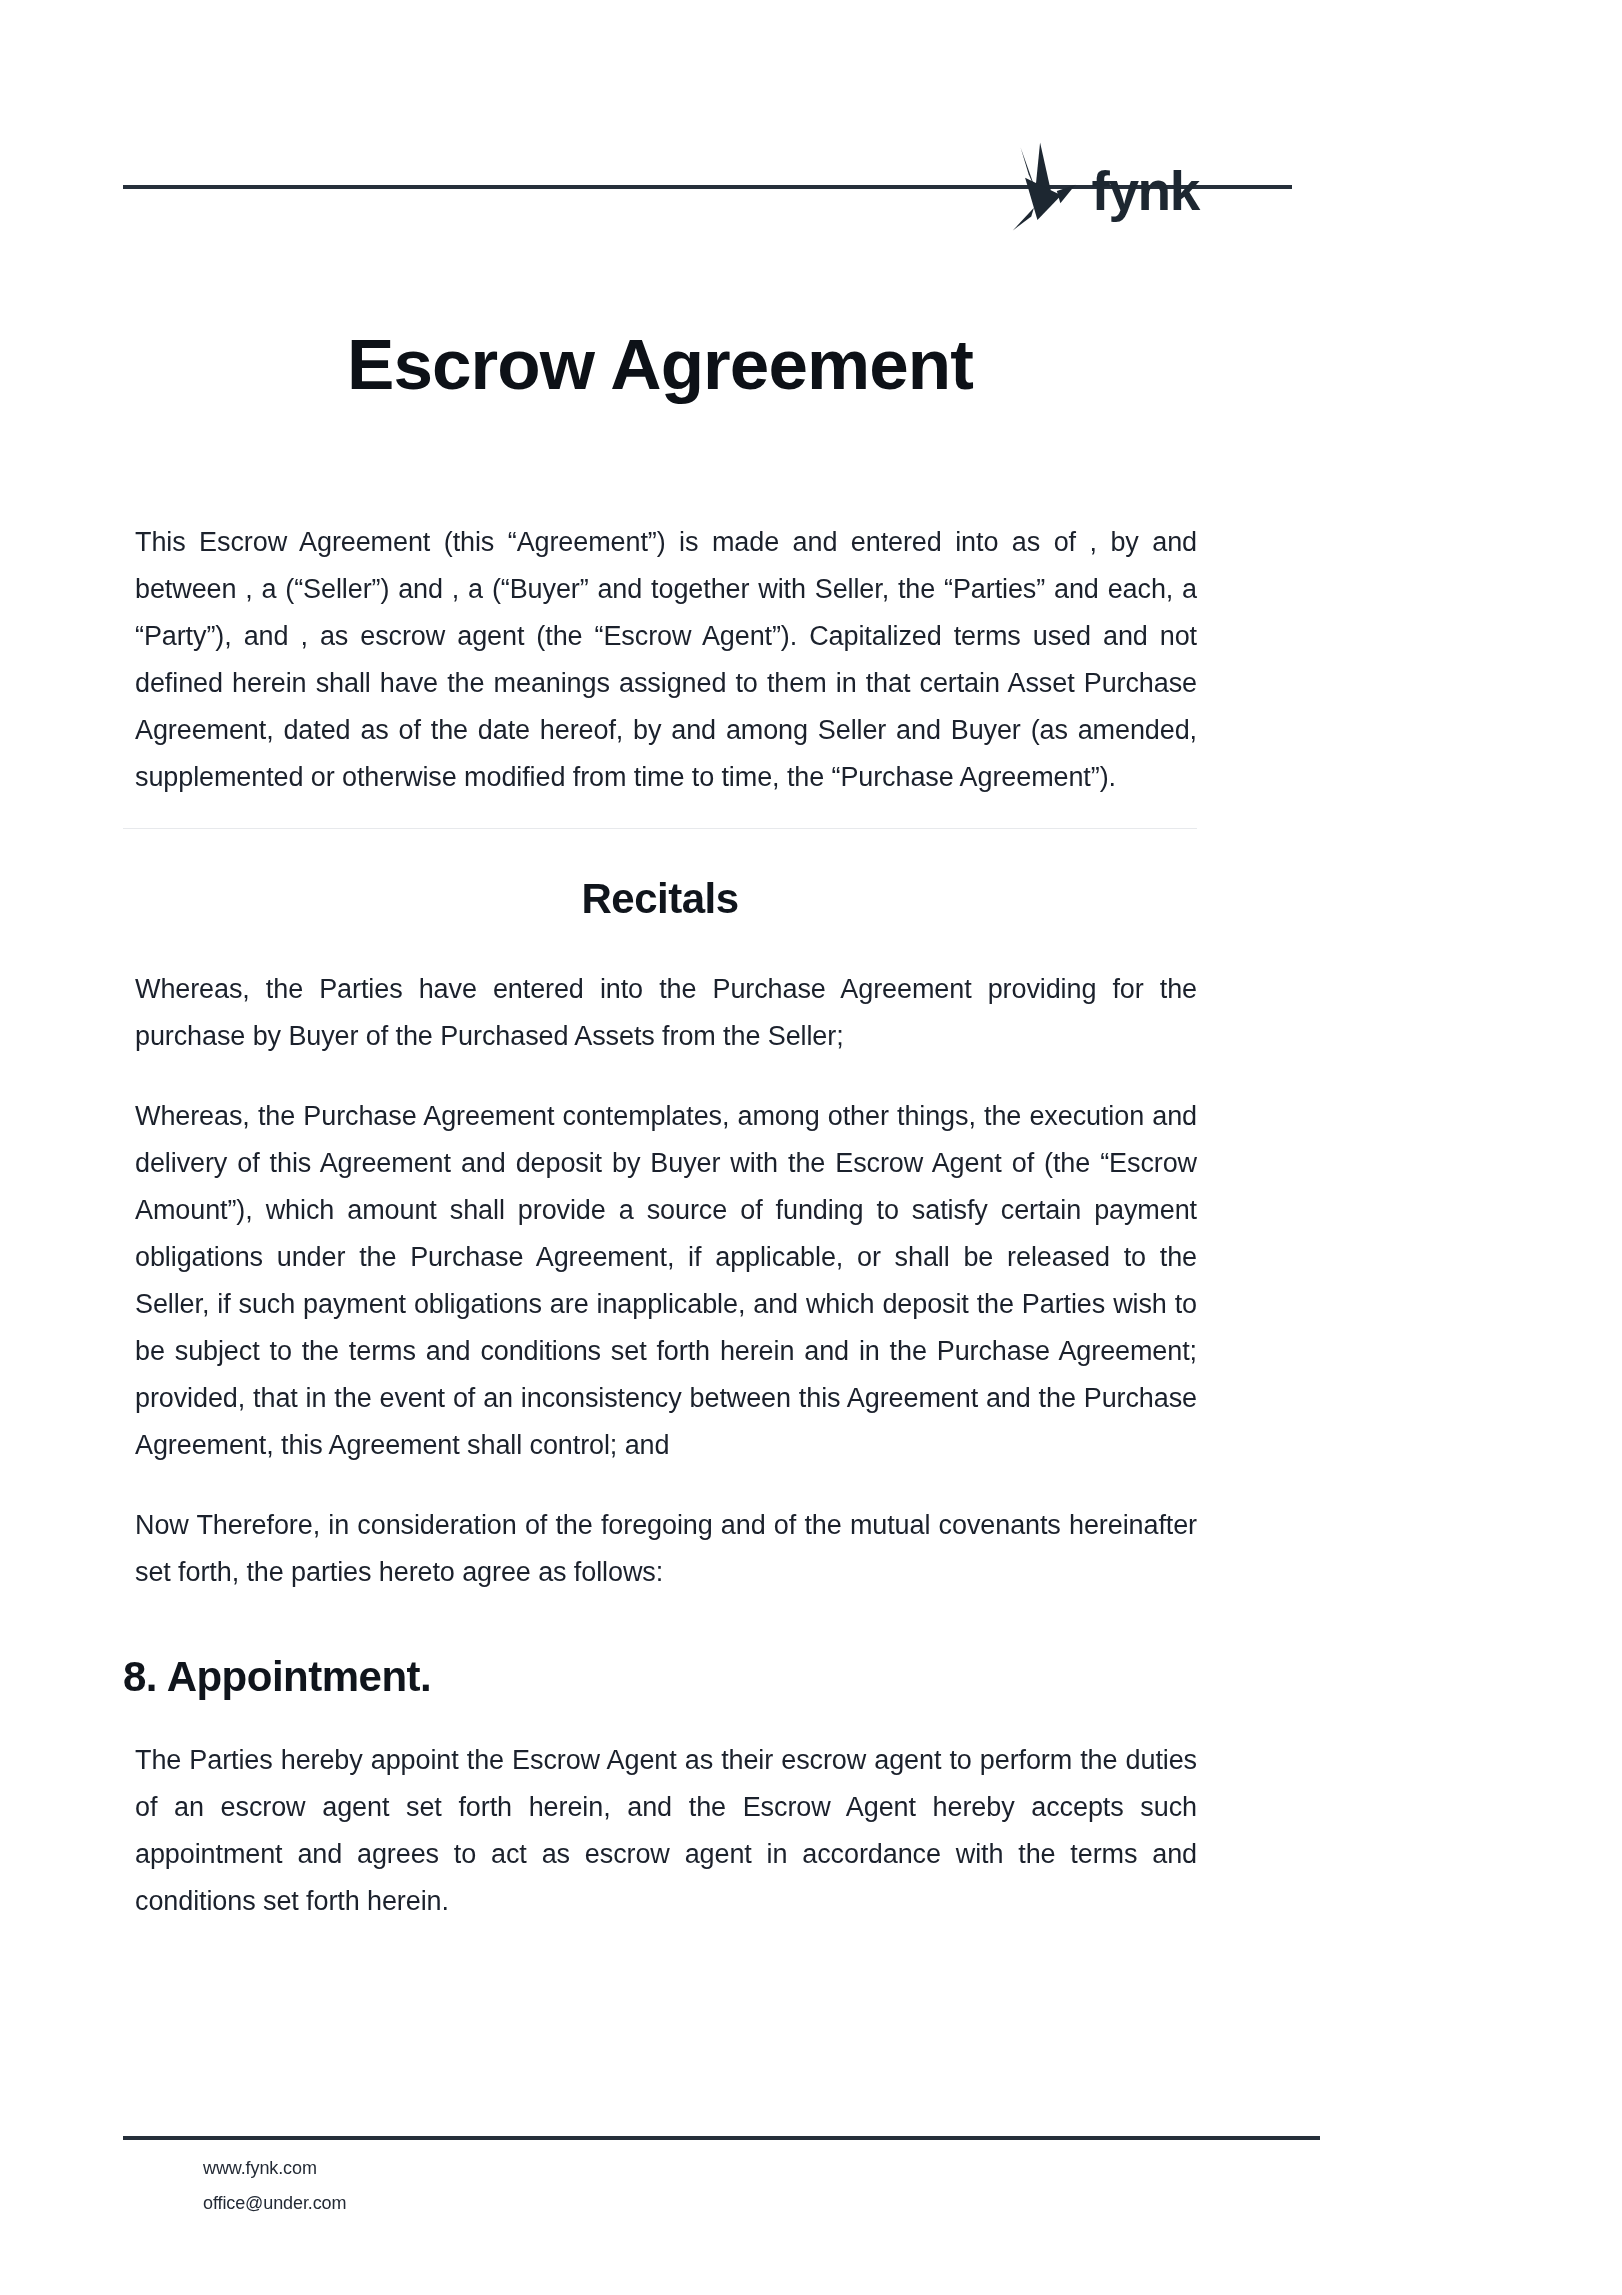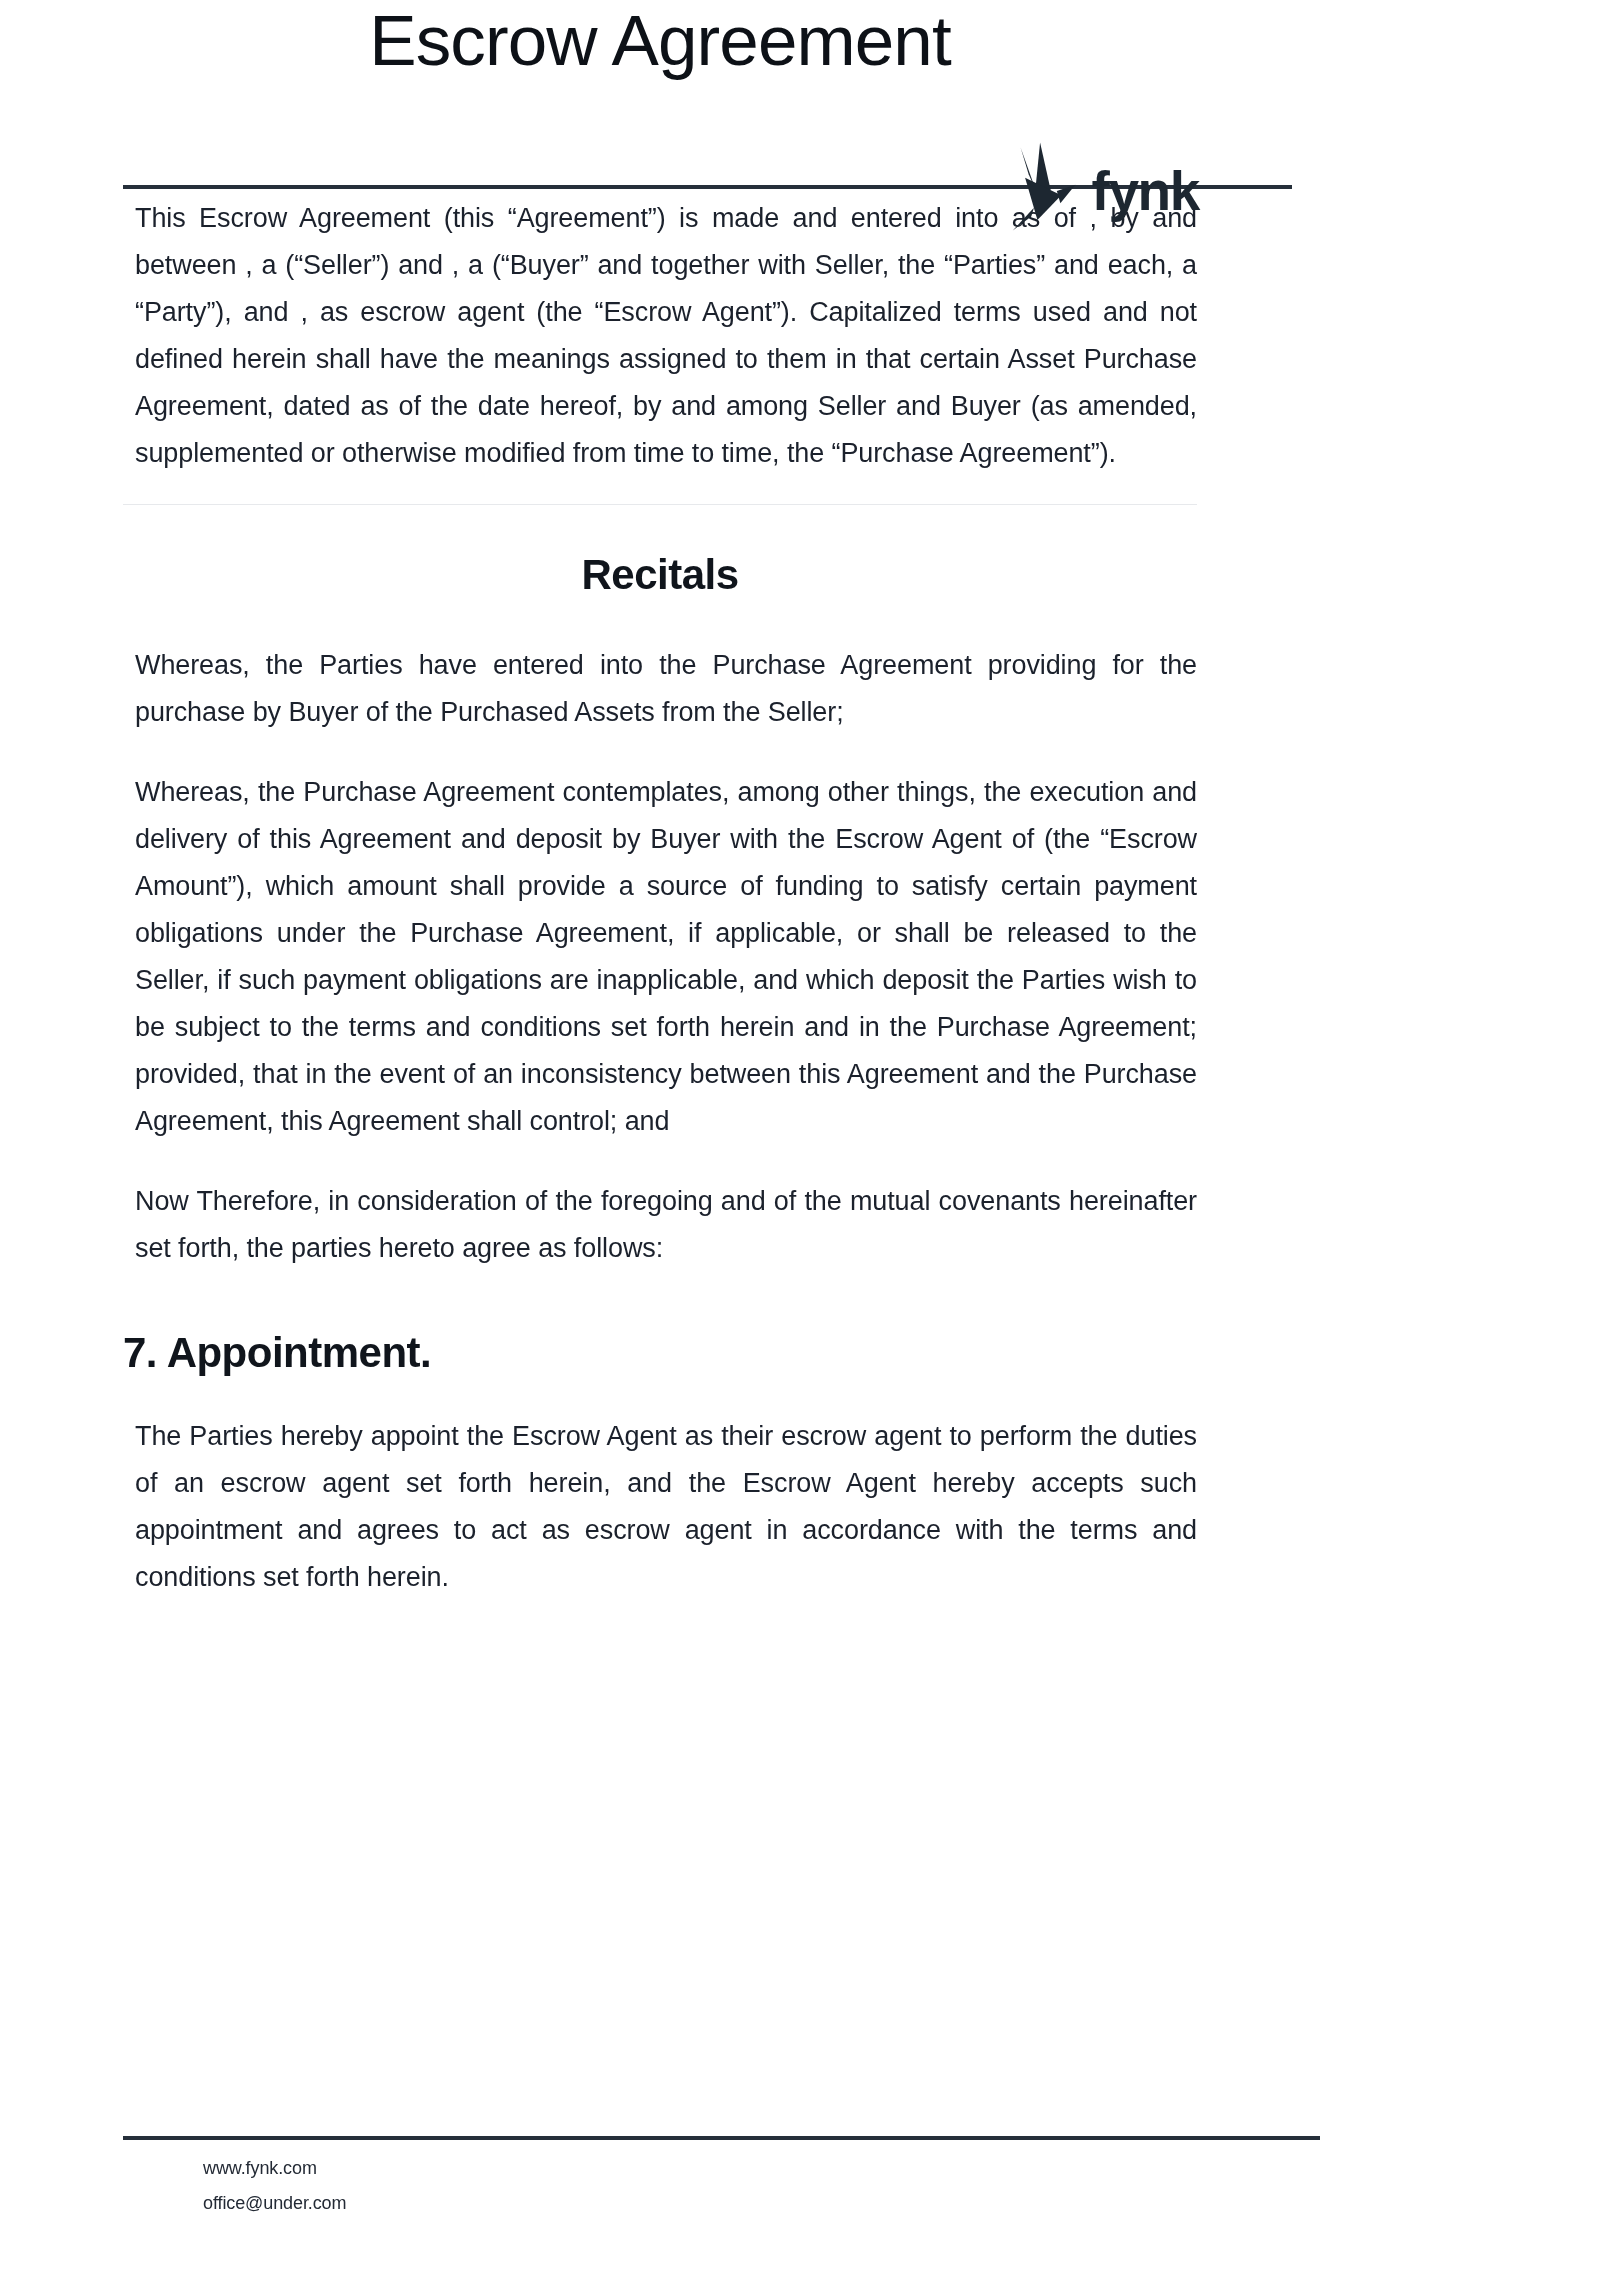--- a/index.html
+++ b/index.html
@@ -17,22 +17,22 @@
   .header-rule{position:absolute;top:185px;left:123px;width:1169px;height:3.6px;background:#262f3a;}
   .logo{position:absolute;top:142px;right:121px;display:flex;align-items:center;gap:13.6px;}
   .logo svg{width:67px;height:89px;display:block;}
   .logo-text{
     font-size:55px;font-weight:700;color:#1d2731;
     letter-spacing:-1.4px;transform:translateY(4.5px);line-height:1;
   }
 
   
   .doc-title{
-    margin:0;
-    text-align:center;font-size:71px;font-weight:400;
+    margin:0;padding-top:324px;
+    text-align:center;font-size:71px;font-weight:700;
     letter-spacing:-0.9px;color:#0d1117;line-height:1.15;
   }
 
   
   p.body{
     font-size:27px;line-height:47px;text-align:justify;
     margin:33px 0 0 12px;color:#1b212c;letter-spacing:-0.1px;
   }
   p.intro{margin-top:113px;}
   hr.divider{border:none;border-top:1.8px solid #e7e9ec;margin:27px 0 0 0;}
@@ -85,21 +85,21 @@
 
     <h2 class="recitals-heading">Recitals</h2>
 
     <p class="body recital-1">Whereas, the Parties have entered into the Purchase Agreement providing for the purchase by Buyer of the Purchased Assets from the Seller;</p>
 
     <p class="body">Whereas, the Purchase Agreement contemplates, among other things, the execution and delivery of this Agreement and deposit by Buyer with the Escrow Agent of (the “Escrow Amount”), which amount shall provide a source of funding to satisfy certain payment obligations under the Purchase Agreement, if applicable, or shall be released to the Seller, if such payment obligations are inapplicable, and which deposit the Parties wish to be subject to the terms and conditions set forth herein and in the Purchase Agreement; provided, that in the event of an inconsistency between this Agreement and the Purchase Agreement, this Agreement shall control; and</p>
 
 
     <p class="body">Now Therefore, in consideration of the foregoing and of the mutual covenants hereinafter set forth, the parties hereto agree as follows:</p>
 
-    <h2 class="section-heading">7. Appointment.</h2>
+    <h2 class="section-heading">8. Appointment.</h2>
 
     <p class="body section-body">The Parties hereby appoint the Escrow Agent as their escrow agent to perform the duties of an escrow agent set forth herein, and the Escrow Agent hereby accepts such appointment and agrees to act as escrow agent in accordance with the terms and conditions set forth herein.</p>
 
   </div>
 
   <div class="footer-rule"></div>
   <div class="footer">
     <div>www.fynk.com</div>
     <div>office@under.com</div>
   </div>

